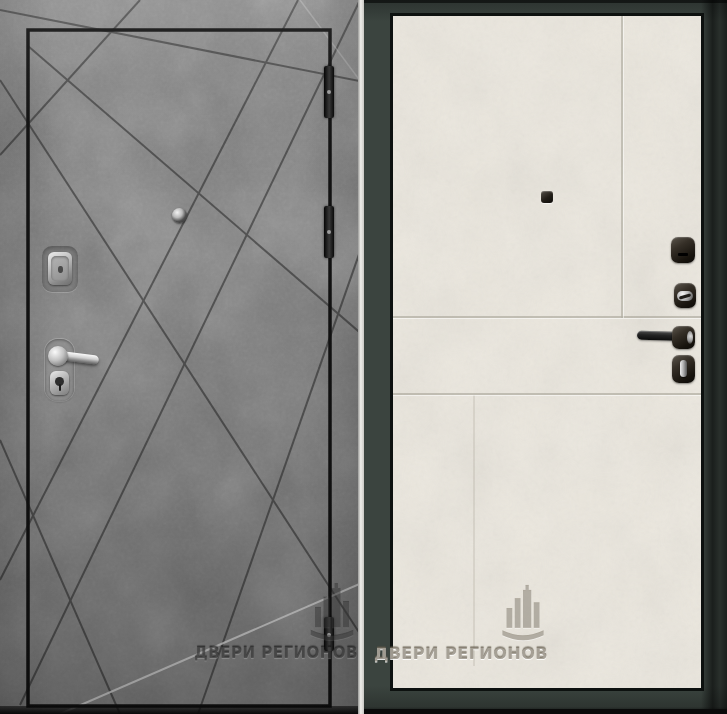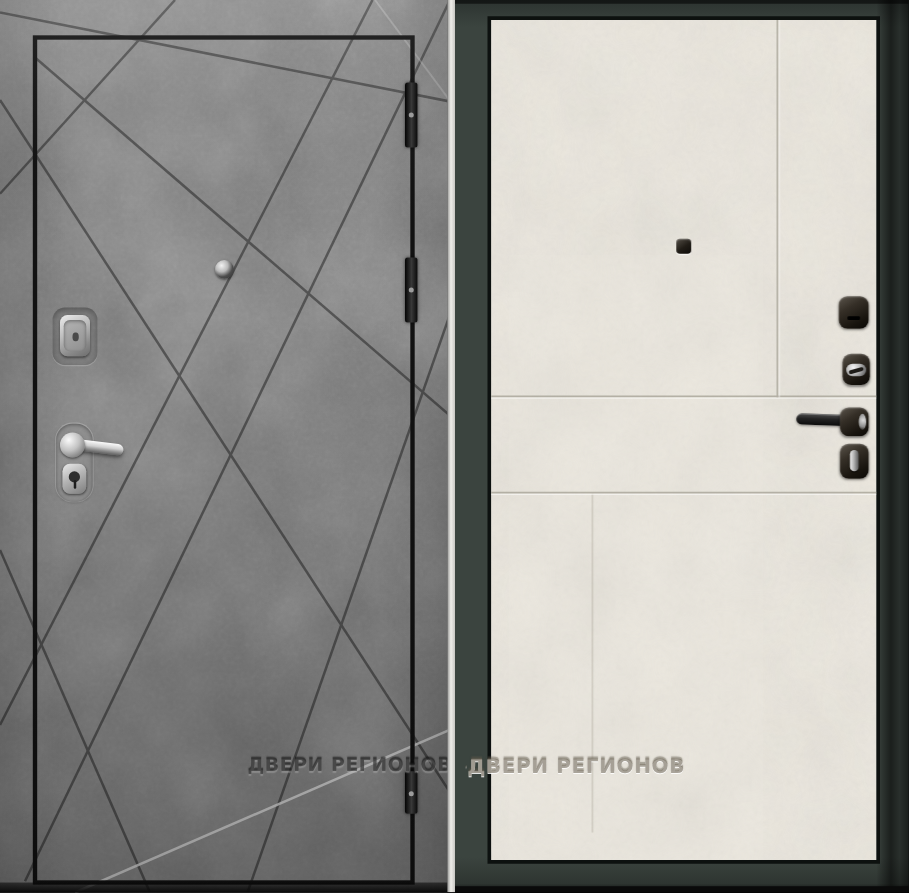--- a/index.html
+++ b/index.html
@@ -90,21 +90,21 @@
   .lever-int{left:244px;top:316px;width:42px;height:9px;border-radius:5px;
       transform:rotate(2deg);transform-origin:right center;
       background:linear-gradient(to bottom,#4e4e4e,#232323 45%,#0c0c0c);
       box-shadow:0 1px 2px rgba(0,0,0,.4), inset 0 1px 0 rgba(255,255,255,.25);}
   .tt-lower{left:279px;top:339px;width:23px;height:28px;}
   .tt-pill{position:absolute;left:8px;top:5px;width:7px;height:17px;border-radius:4px;
       background:linear-gradient(90deg,#ededed,#b3b3b3 45%,#565656);
       box-shadow:0 1px 1px rgba(0,0,0,.5);}
 
   
-  .wm{display:flex;flex-direction:row;align-items:center;pointer-events:none;}
+  .wm{display:flex;flex-direction:column;align-items:flex-end;pointer-events:none;}
   .wm-logo{display:block;}
   .wm-text{font-weight:bold;white-space:nowrap;letter-spacing:.5px;line-height:1;}
   .wm-left{left:198px;top:578px;width:160px;}
   .wm-left .wm-logo{width:52px;height:68px;color:rgba(30,30,30,.42);
       filter:blur(.5px) drop-shadow(0 1px 0 rgba(185,185,185,.32));}
   .wm-left .wm-text{font-size:15px;color:rgba(26,26,26,.5);filter:blur(.3px);
       text-shadow:0 1px 1px rgba(195,195,195,.35), 0 -1px 1px rgba(0,0,0,.3);}
   .wm-right{left:8px;top:580px;width:176px;}
   .wm-right .wm-logo{width:50px;height:66px;color:rgba(126,118,103,.55);
       filter:blur(.6px) drop-shadow(0 1px 0 rgba(255,255,255,.75));}

